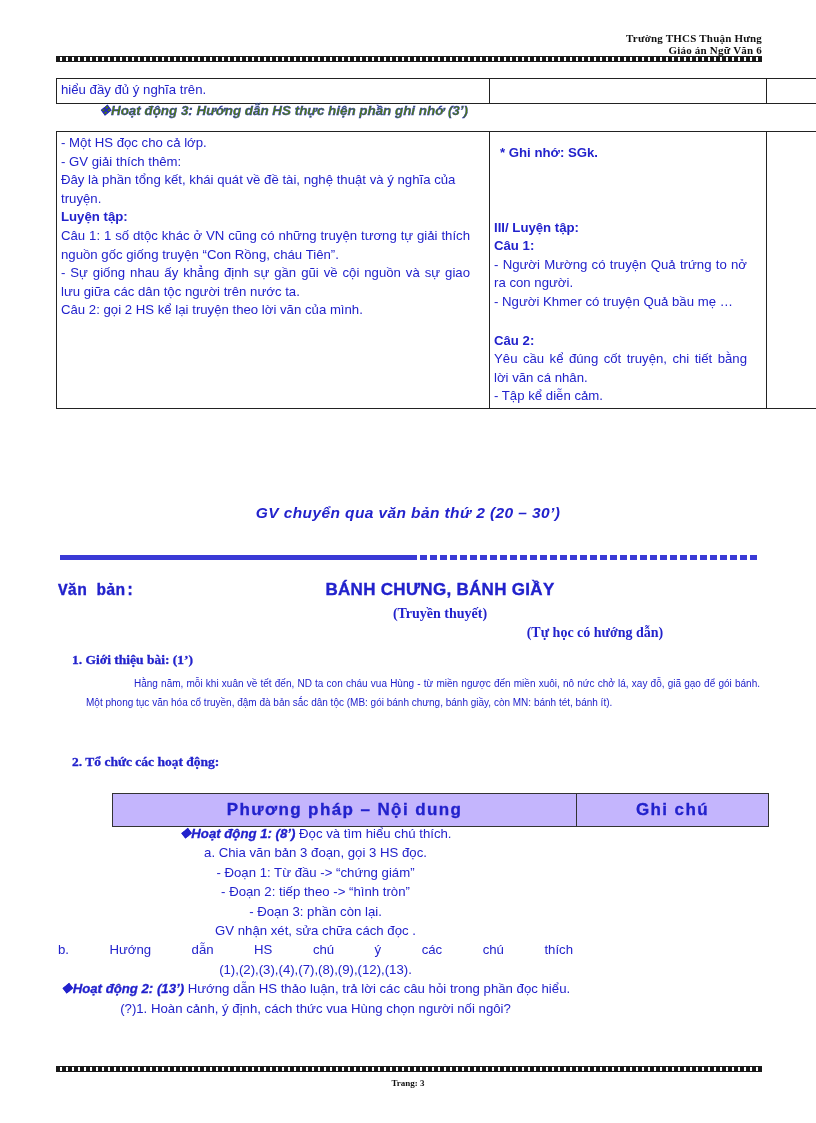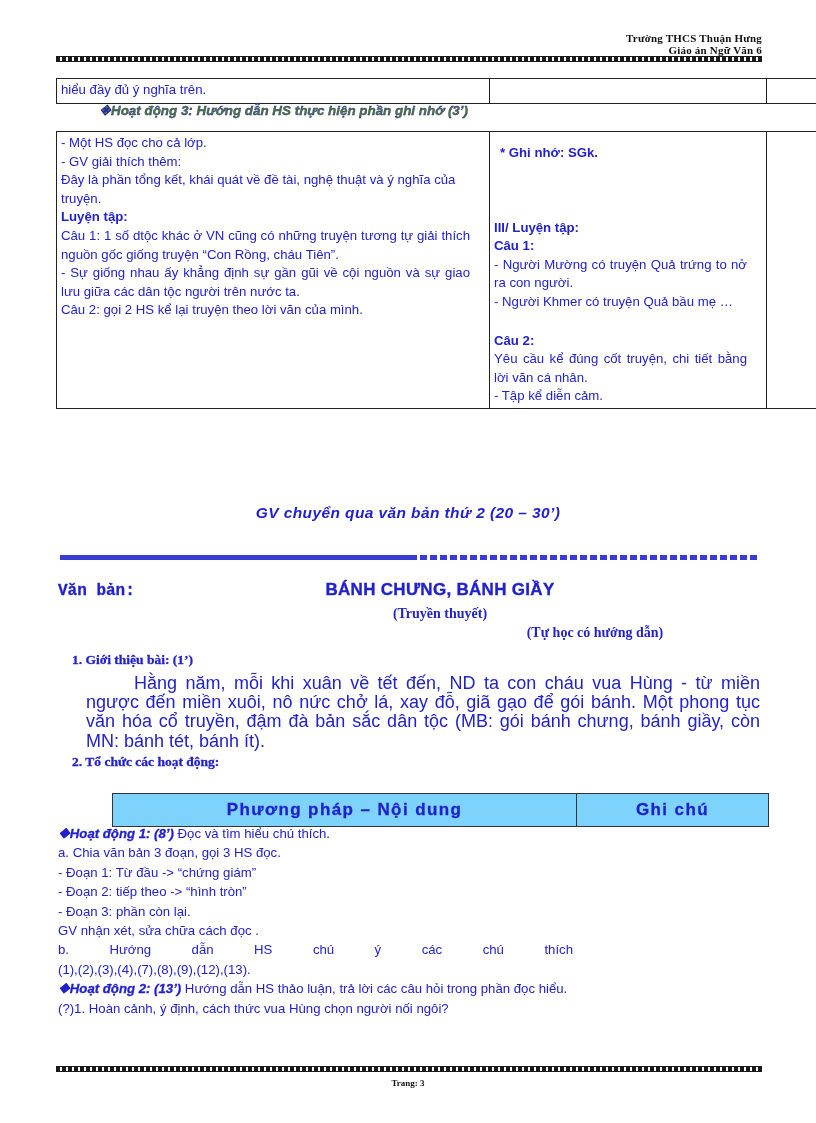--- a/index.html
+++ b/index.html
@@ -230,21 +230,21 @@
     font-size: 13.5px;
     color: #2222cc;
     -webkit-text-stroke: 0.3px #2222cc;
   }
   #sec1-body {
     position: absolute;
     left: 86px;
     top: 674px;
     width: 674px;
     font-family: "Liberation Sans", sans-serif;
-    font-size: 18px;
+    font-size: 10px;
     line-height: 19.2px;
     color: #2222cc;
     text-align: justify;
     text-indent: 48px;
   }
   #sec2-heading {
     position: absolute;
     left: 72px;
     top: 754px;
     font-family: "Liberation Serif", serif;
@@ -258,21 +258,21 @@
   #table-lower {
     position: absolute;
     left: 112px;
     top: 793px;
     width: 650px;
     border-collapse: collapse;
     table-layout: fixed;
   }
   #table-lower th {
     border: 1px solid #333333;
-    background: #7dd3fc;
+    background: #c4b5fd;
     height: 30px;
     color: #2222cc;
     font-family: "Liberation Sans", sans-serif;
     font-weight: bold;
     font-size: 17px;
     letter-spacing: 1.4px;
     text-align: center;
     -webkit-text-stroke: 0.3px #2222cc;
   }
   #table-lower .hc1 { width: 461px; }
@@ -282,21 +282,21 @@
   #lower-body {
     position: absolute;
     left: 58px;
     top: 824px;
     width: 515px;
     font-family: "Liberation Sans", sans-serif;
     font-size: 13.2px;
     line-height: 19.4px;
     color: #2222cc;
   }
-  #lower-body p { margin: 0; padding: 0; }
+  #lower-body p { margin: 0; padding: 0; text-align: center; }
   .act-inline {
     font-style: italic;
     font-weight: bold;
     -webkit-text-stroke: 0.3px #2222cc;
   }
   .jfull { text-align: justify; text-align-last: justify; }
 </style>
 </head>
 <body>
 

